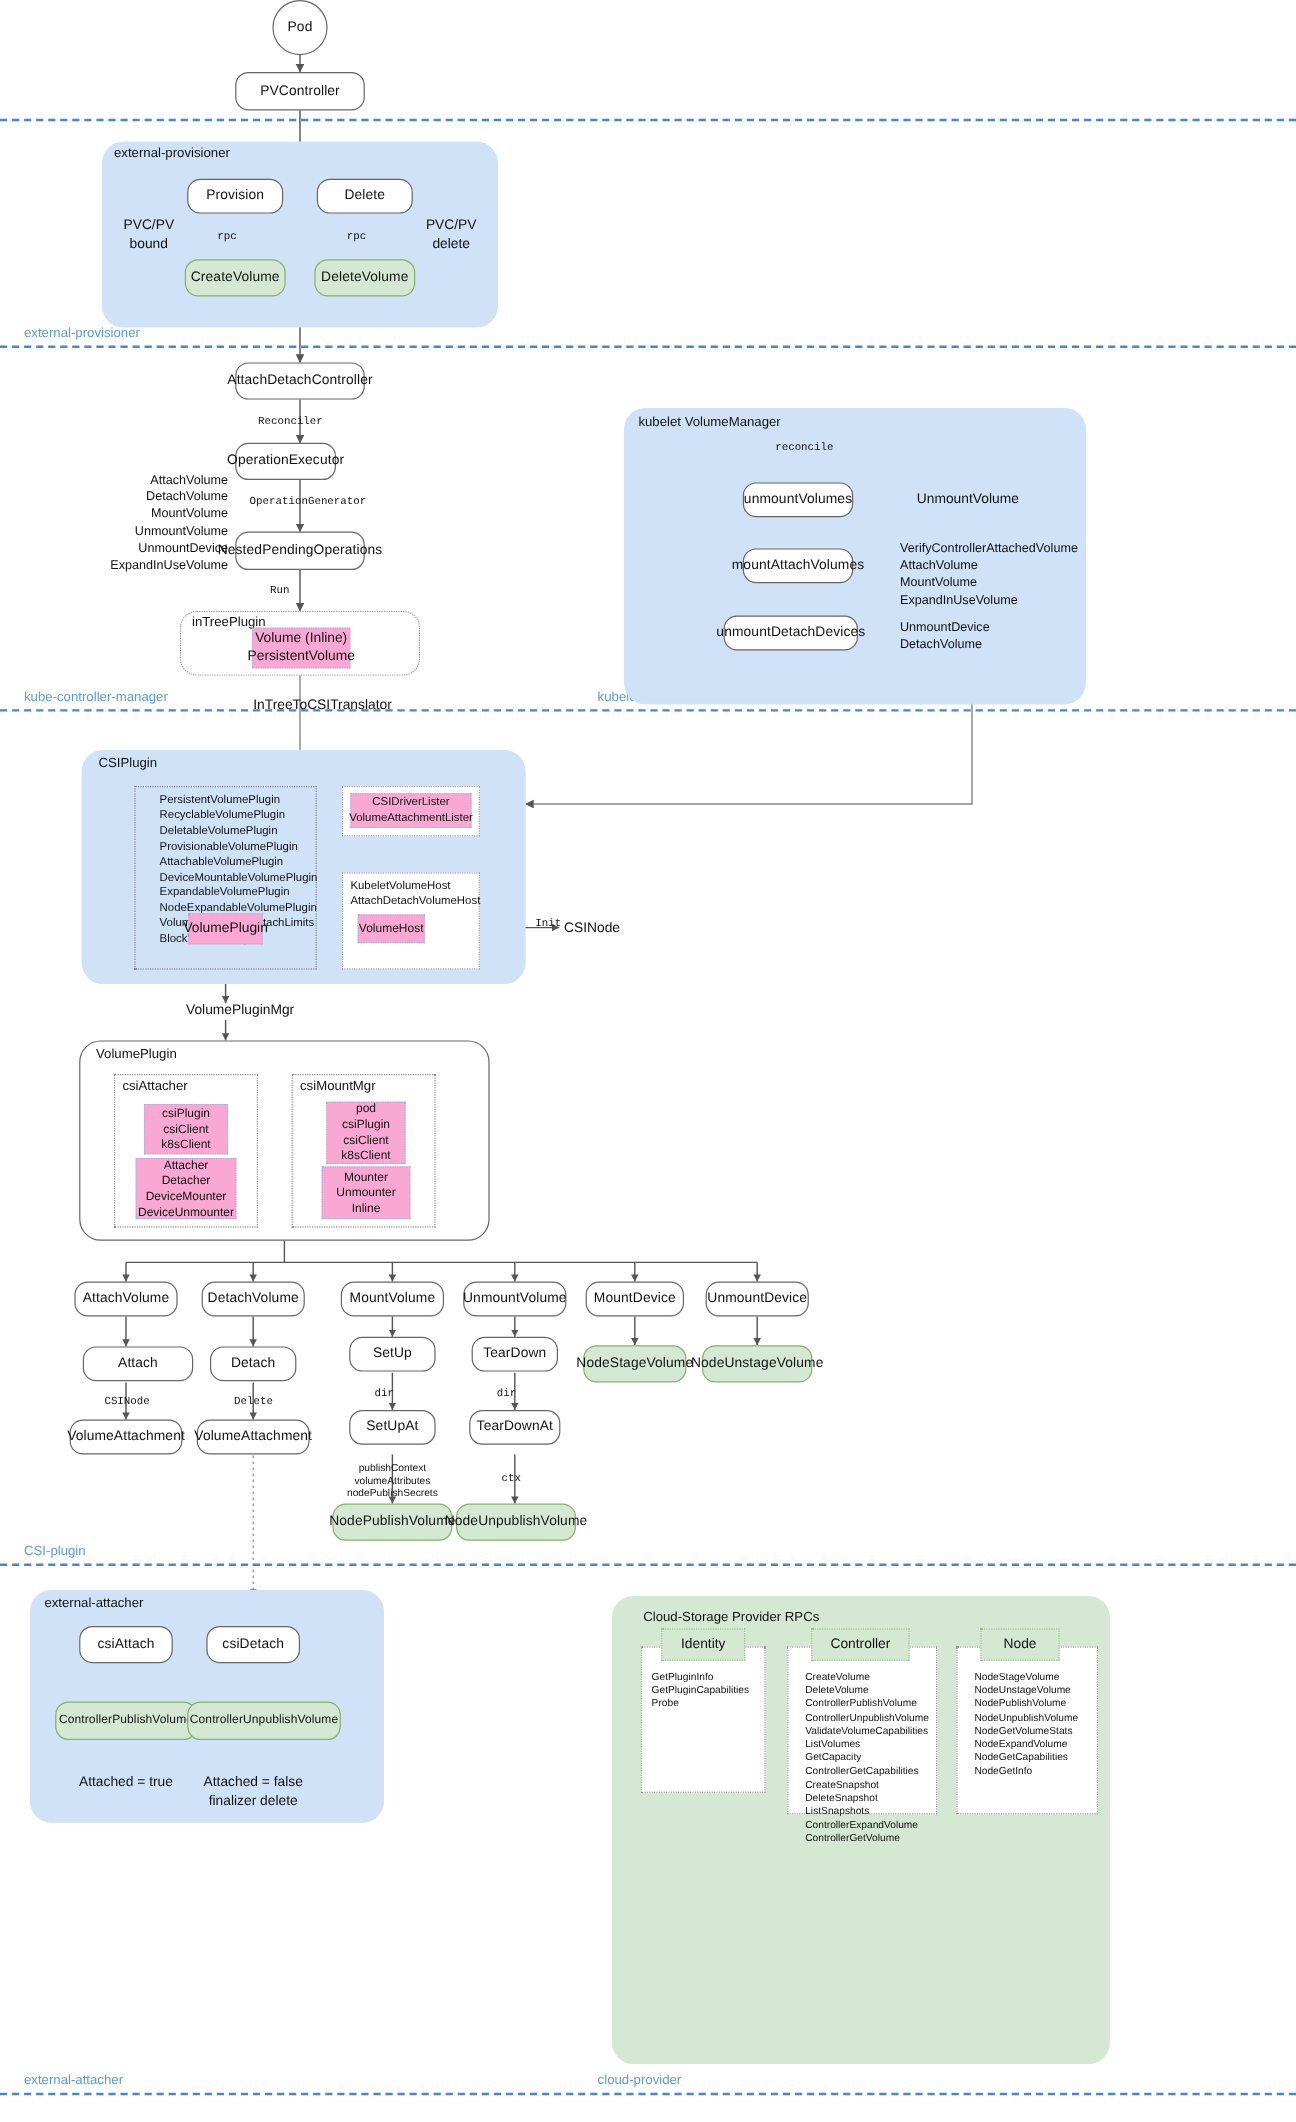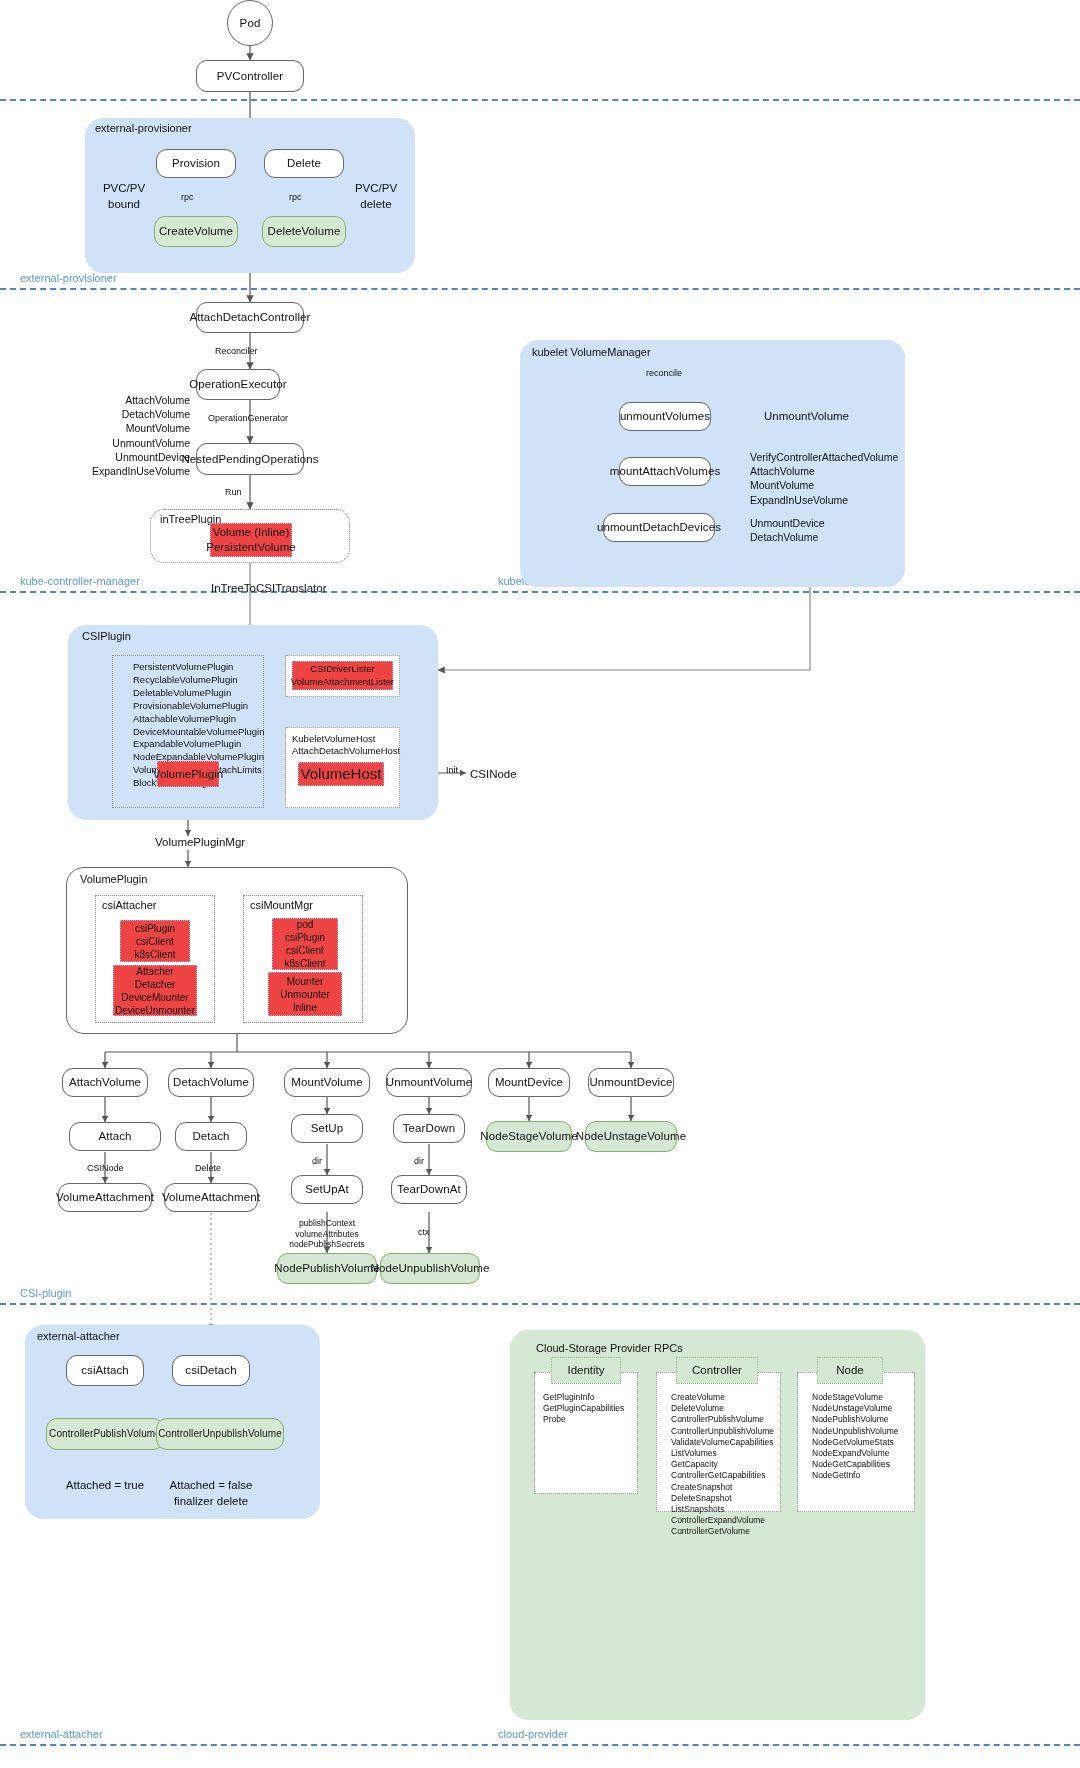--- a/index.html
+++ b/index.html
@@ -63,28 +63,28 @@
   }
 
   
   .txt {
     position:absolute;
     font-size:11.5px;
     line-height:1.35;
     white-space:pre;
     color:#111111;
   }
-  .txt.sm  { font-size:9px; }
+  .txt.sm  { font-size:9px;font-family:Liberation Mono, monospace; }
   .txt.c   { text-align:center; }
   .txt.r   { text-align:right; }
 
   
   .chip {
     position:absolute;
-    background:#ef4444;
+    background:#f9a8d4;
     border:1px dotted #9bb7e0;
     display:flex; align-items:center; justify-content:center;
     text-align:center;
     font-size:11.5px;
     line-height:1.3;
     white-space:pre;
   }
   .chip.greenfill { background:#d5e8d4; border:1px dotted #9cbf8f; }
 </style>
 </head>
@@ -280,21 +280,21 @@
 
   <div class="chip" style="left:157px; top:761px; width:62px; height:26px">VolumePlugin</div>
 
   <div class="group white-sq" style="left:285px; top:655px; width:115px; height:42px"></div>
   <div class="chip" style="left:292px; top:661px; width:101px; height:29px; font-size:9.5px">CSIDriverLister
 VolumeAttachmentLister</div>
 
   <div class="group white-sq" style="left:285px; top:727px; width:115px; height:81px"></div>
   <div class="txt" style="left:292px; top:733px; font-size:9.5px; line-height:12px">KubeletVolumeHost
 AttachDetachVolumeHost</div>
-  <div class="chip" style="left:298px; top:762px; width:86px; height:24px; font-size:15px">VolumeHost</div>
+  <div class="chip" style="left:298px; top:762px; width:56px; height:24px; font-size:10px">VolumeHost</div>
 
   <div class="txt sm" style="left:446px; top:764px">Init</div>
   <div class="txt" style="left:470px; top:767px">CSINode</div>
 
   <div class="txt" style="left:155px; top:835px">VolumePluginMgr</div>
 
   <div class="group plain" style="left:66px; top:867px; width:342px; height:167px"></div>
   <div class="group-label" style="left:80px; top:873px">VolumePlugin</div>
 
   <div class="group dotted-sq" style="left:95px; top:895px; width:120px; height:128px"></div>

